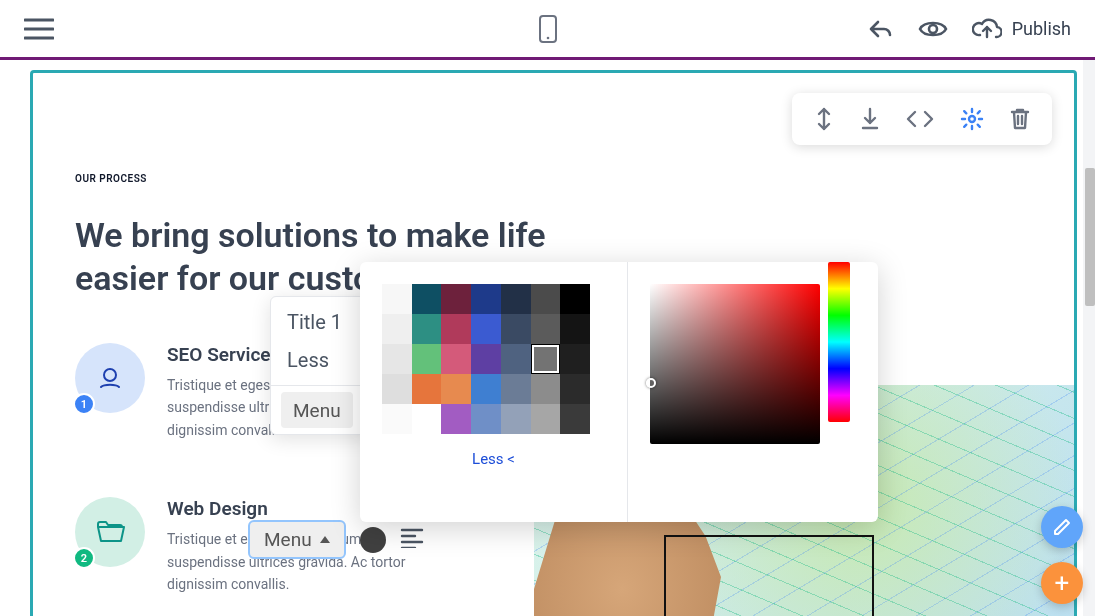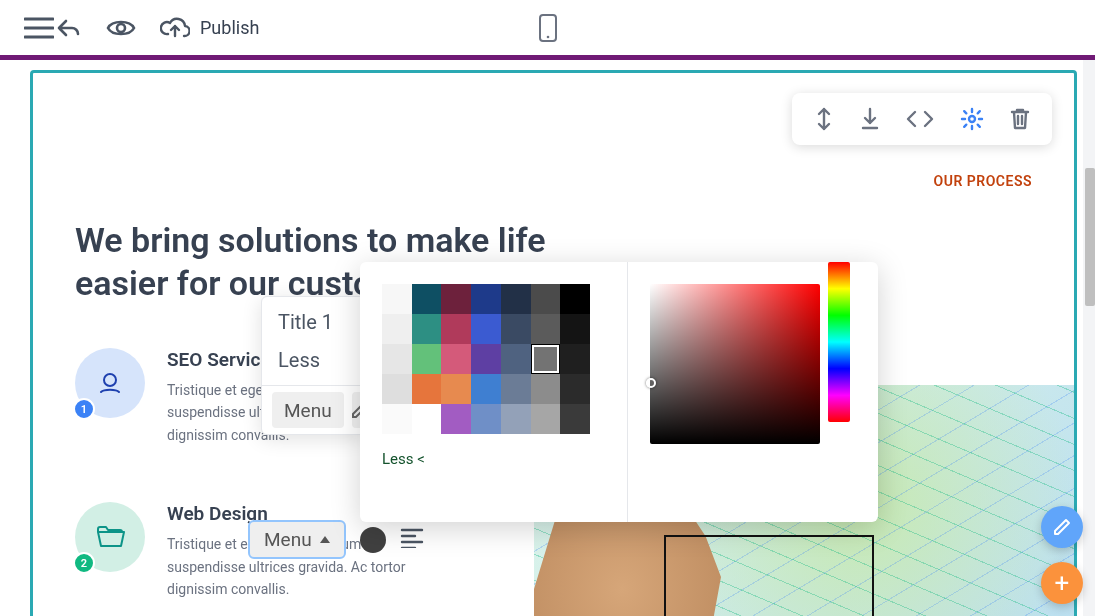--- a/index.html
+++ b/index.html
@@ -1,28 +1,28 @@
 <!DOCTYPE html>
 <html><head>
 <meta charset="utf-8">
 <style>
 * { margin:0; padding:0; box-sizing:border-box; }
 body { font-family:-apple-system,BlinkMacSystemFont,"Segoe UI",Roboto,sans-serif; background:#fff; width:1095px; height:616px; overflow:hidden; position:relative; }
 
-.topbar { height:60px; border-bottom:5px solid #701a75; display:flex; align-items:center; padding:0 24px; }
+.topbar { height:60px; border-bottom:3px solid #701a75; display:flex; align-items:center; justify-content:space-between; padding:0 24px; }
 .topbar svg { display:block; }
 .tb-left, .tb-center, .tb-right { display:flex; align-items:center; gap:24px; }
 .tb-center { position:absolute; left:50%; transform:translateX(-50%); }
 .iconbtn { cursor:pointer; color:#4b5563; display:flex; align-items:center; }
 .publish { display:flex; align-items:center; gap:10px; color:#374151; font-size:18px; cursor:pointer; }
 
 .canvas-wrap { position:absolute; top:60px; left:0; right:12px; bottom:0; padding:10px 6px 0 30px; }
 .canvas-frame { border:3px solid #2aa9b3; border-radius:4px; height:560px; position:relative; background:#fff; overflow:hidden; }
 .content { padding:100px 42px 0; }
-.eyebrow { color:#c2410c; font-size:14px; letter-spacing:.5px; font-weight:600;text-align:right; }
+.eyebrow { color:#0f172a; font-size:10px; letter-spacing:.5px; font-weight:600; }
 .headline { color:#374151; font-size:34px; font-weight:600; line-height:1.25; margin-top:30px; max-width:520px; }
 .cols { margin-top:44px; display:flex; gap:28px; }
 .svc { display:flex; gap:22px; max-width:420px; }
 .svc-icon { width:70px; height:70px; border-radius:50%; position:relative; flex-shrink:0; display:flex; align-items:center; justify-content:center; color:#1e40af; }
 .svc-icon.blue { background:#d6e4fb; }
 .svc-icon.green { background:#d2efe5; color:#0d9488; }
 .svc-icon .badge { position:absolute; left:-2px; bottom:-2px; width:22px; height:22px; border:2px solid #fff; border-radius:50%; background:#3b82f6; color:#fff; font-size:11px; display:flex; align-items:center; justify-content:center; font-weight:600; }
 .svc-icon.green .badge { background:#10b981; }
 .svc-title { color:#374151; font-size:19px; font-weight:600; }
 .svc-body { color:#6b7280; font-size:14px; line-height:1.6; margin-top:8px; max-width:260px; }
@@ -31,39 +31,39 @@
 .img-area { position:absolute; right:0; top:312px; width:540px; height:300px; overflow:hidden; }
 .netbg { position:absolute; inset:0; background:radial-gradient(circle at 60% 40%,#c7e9b0 0%,rgba(199,233,176,0)60%),linear-gradient(135deg,#e0f7e9,#b8ddf0); }
 .netbg::after { content:""; position:absolute; inset:0; background-image:repeating-linear-gradient(23deg,rgba(16,185,129,.35)0,rgba(16,185,129,.35)1px,transparent 1px,transparent 24px),repeating-linear-gradient(-31deg,rgba(59,130,246,.25)0,rgba(59,130,246,.25)1px,transparent 1px,transparent 28px); }
 .hand { position:absolute; left:0; bottom:0; width:220px; height:240px; background:radial-gradient(ellipse at 40% 60%,#d6a679,#b07d52); clip-path:polygon(0 100%,0 60%,10% 30%,25% 10%,40% 0,55% 5%,65% 20%,78% 38%,85% 55%,80% 80%,60% 100%); }
 .rect { position:absolute; left:130px; top:150px; width:210px; height:120px; border:2px solid #111; background:transparent; }
 
 .sel-toolbar { position:absolute; right:22px; top:20px; background:#fff; border-radius:8px; box-shadow:0 2px 12px rgba(0,0,0,.15); display:flex; gap:26px; padding:14px 22px; }
 .sel-toolbar .iconbtn { color:#6b7280; }
 .sel-toolbar .iconbtn.sel { color:#3b82f6; }
 
-.txtmenu { position:absolute; left:261px; top:296px; width:106px; background:#fff; border:1px solid #e5e7eb; border-radius:6px; box-shadow:0 4px 20px rgba(0,0,0,.12); padding:6px 0; }
+.txtmenu { position:absolute; left:270px; top:296px; width:106px; background:#fff; border:1px solid #e5e7eb; border-radius:6px; box-shadow:0 4px 20px rgba(0,0,0,.12); padding:6px 0; }
 .txtmenu .mi { padding:7px 16px; color:#4b5563; font-size:20px; cursor:pointer; }
 .txtmenu .mb { margin-top:6px; border-top:1px solid #e5e7eb; padding-top:6px; display:flex; gap:8px; padding-left:10px; padding-right:10px; }
 .txtmenu .mb .btn { background:#efefef; border-radius:4px; height:36px; display:flex; align-items:center; justify-content:center; color:#555; font-size:19px; cursor:pointer; }
 .txtmenu .mb .btn.lab { flex:1; padding:0 12px; }
 .txtmenu .mb .btn.ic { width:36px; }
 
 .format-bar { position:absolute; left:248px; top:520px; display:flex; gap:14px; align-items:center; }
 .fb-menu { background:#efefef; border:2px solid #93c5fd; border-radius:6px; padding:6px 14px; display:flex; align-items:center; gap:8px; color:#555; font-size:19px; cursor:pointer; }
 .fb-menu .tri { width:0; height:0; border-left:5px solid transparent; border-right:5px solid transparent; border-bottom:7px solid #555; }
 .swatch { width:26px; height:26px; border-radius:50%; background:#404040; cursor:pointer; }
 .align-ic { cursor:pointer; }
 
 .picker-pop { position:absolute; left:360px; top:262px; width:518px; height:260px; background:#fff; border-radius:6px; box-shadow:0 6px 30px rgba(0,0,0,.18); display:flex; }
 .picker-left { width:268px; border-right:1px solid #e5e7eb; padding:22px 22px 10px; }
 .palette { width:208px; height:150px; display:grid; grid-template-columns:repeat(7,1fr); grid-template-rows:repeat(5,1fr); gap:0; }
 .cell { width:100%; height:100%; cursor:pointer; }
 .cell.sel { outline:2px solid #fff; outline-offset:-3px; border:1px solid #000; }
-.less { text-align:left; color:#14532d; font-size:15px; margin-top:16px; cursor:pointer; }
+.less { text-align:center; color:#1d4ed8; font-size:15px; margin-top:16px; cursor:pointer; }
 .picker-right { flex:1; padding:22px; }
 .satval { width:170px; height:160px; position:relative; background:linear-gradient(to top,#000,rgba(0,0,0,0)),linear-gradient(to right,#fff,rgba(255,255,255,0)),#f00; border-radius:2px; }
 .sv-thumb { position:absolute; left:-4px; top:94px; width:10px; height:10px; border-radius:50%; border:2px solid #fff; box-shadow:0 0 3px rgba(0,0,0,.6); }
 .hue { position:absolute; left:200px; top:0; width:22px; height:160px; background:linear-gradient(to bottom,#f00,#ff0,#0f0,#0ff,#00f,#f0f,#f00); border-radius:2px; }
 .hex-in { margin-top:20px; width:196px; height:34px; border:1px solid #d1d5db; border-radius:4px; padding:0 12px; font-size:14px; color:#6b7280; }
 
 .fab-col { position:absolute; right:12px; bottom:12px; display:flex; flex-direction:column; gap:14px; }
 .fab { width:42px; height:42px; border-radius:50%; display:flex; align-items:center; justify-content:center; cursor:pointer; color:#fff; box-shadow:0 3px 10px rgba(0,0,0,.2); }
 .fab.edit { background:#60a5fa; }
 .fab.add { background:#fb923c; font-size:26px; }

